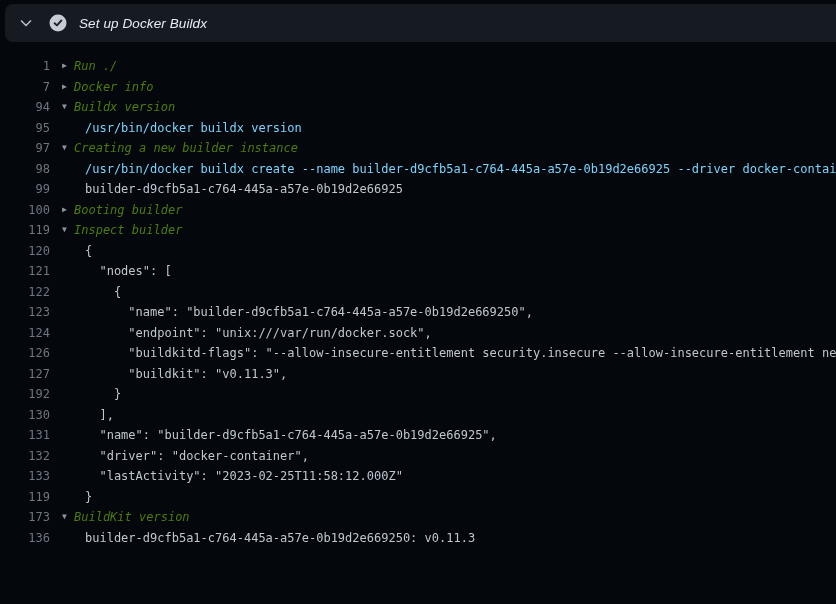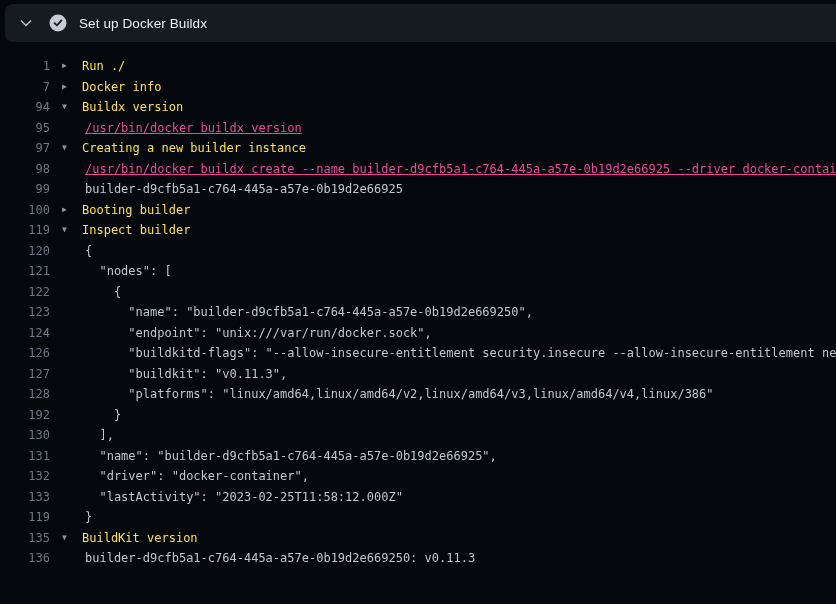--- a/index.html
+++ b/index.html
@@ -17,20 +17,21 @@
     top: 4px;
     left: 5px;
     right: 0;
     height: 38px;
     background: #161b22;
     border-radius: 8px 0 0 8px;
     display: flex;
     align-items: center;
     padding-left: 10px;
     box-sizing: border-box;
+    font-style: italic;
   }
   .hdr-chevron {
     width: 22px;
     height: 22px;
     display: flex;
     align-items: center;
     justify-content: center;
     cursor: pointer;
     flex: none;
   }
@@ -83,22 +84,22 @@
     color: #8b949e;
     font-size: 8px;
     text-align: left;
   }
   .txt {
     flex: 1;
     min-width: 0;
     overflow: hidden;
     white-space: pre;
   }
-  .row.group .txt   { margin-left: 8px;  color: #fde047; cursor: pointer; }
-  .row.command .txt { margin-left: 35px; color: #ec4899; text-decoration: underline; }
+  .row.group .txt   { margin-left: 0;  color: #4d7c0f; cursor: pointer; font-style: italic; }
+  .row.command .txt { margin-left: 35px; color: #7dd3fc; }
   .row.output .txt  { margin-left: 35px; color: #bfc7cf; }
 </style>
 </head>
 <body>
 
 <div class="step-header">
   <span class="hdr-chevron">
     <svg width="16" height="16" viewBox="0 0 16 16">
       <path d="M3.5 6 L8 10.5 L12.5 6" fill="none" stroke="#b0b8c0" stroke-width="1.7" stroke-linecap="round" stroke-linejoin="round"></path>
     </svg>
@@ -122,22 +123,21 @@
     <div class="row output"><span class="ln">99</span><span class="txt">builder-d9cfb5a1-c764-445a-a57e-0b19d2e66925</span></div>
     <div class="row group"><span class="ln">100</span><span class="arrow">▶</span><span class="txt">Booting builder</span></div>
     <div class="row group"><span class="ln">119</span><span class="arrow">▼</span><span class="txt">Inspect builder</span></div>
     <div class="row output"><span class="ln">120</span><span class="txt">{</span></div>
     <div class="row output"><span class="ln">121</span><span class="txt">  "nodes": [</span></div>
     <div class="row output"><span class="ln">122</span><span class="txt">    {</span></div>
     <div class="row output"><span class="ln">123</span><span class="txt">      "name": "builder-d9cfb5a1-c764-445a-a57e-0b19d2e669250",</span></div>
     <div class="row output"><span class="ln">124</span><span class="txt">      "endpoint": "unix:///var/run/docker.sock",</span></div>
     <div class="row output"><span class="ln">126</span><span class="txt">      "buildkitd-flags": "--allow-insecure-entitlement security.insecure --allow-insecure-entitlement network</span></div>
     <div class="row output"><span class="ln">127</span><span class="txt">      "buildkit": "v0.11.3",</span></div>
-    <div class="row output"><span class="ln">128</span><span class="txt">      "platforms": "linux/amd64,linux/amd64/v2,linux/amd64/v3,linux/amd64/v4,linux/386"</span></div>
     <div class="row output"><span class="ln">192</span><span class="txt">    }</span></div>
     <div class="row output"><span class="ln">130</span><span class="txt">  ],</span></div>
     <div class="row output"><span class="ln">131</span><span class="txt">  "name": "builder-d9cfb5a1-c764-445a-a57e-0b19d2e66925",</span></div>
     <div class="row output"><span class="ln">132</span><span class="txt">  "driver": "docker-container",</span></div>
     <div class="row output"><span class="ln">133</span><span class="txt">  "lastActivity": "2023-02-25T11:58:12.000Z"</span></div>
     <div class="row output"><span class="ln">119</span><span class="txt">}</span></div>
-    <div class="row group"><span class="ln">135</span><span class="arrow">▼</span><span class="txt">BuildKit version</span></div>
+    <div class="row group"><span class="ln">173</span><span class="arrow">▼</span><span class="txt">BuildKit version</span></div>
     <div class="row output"><span class="ln">136</span><span class="txt">builder-d9cfb5a1-c764-445a-a57e-0b19d2e669250: v0.11.3</span></div>
   </div>
 
 </body></html>

